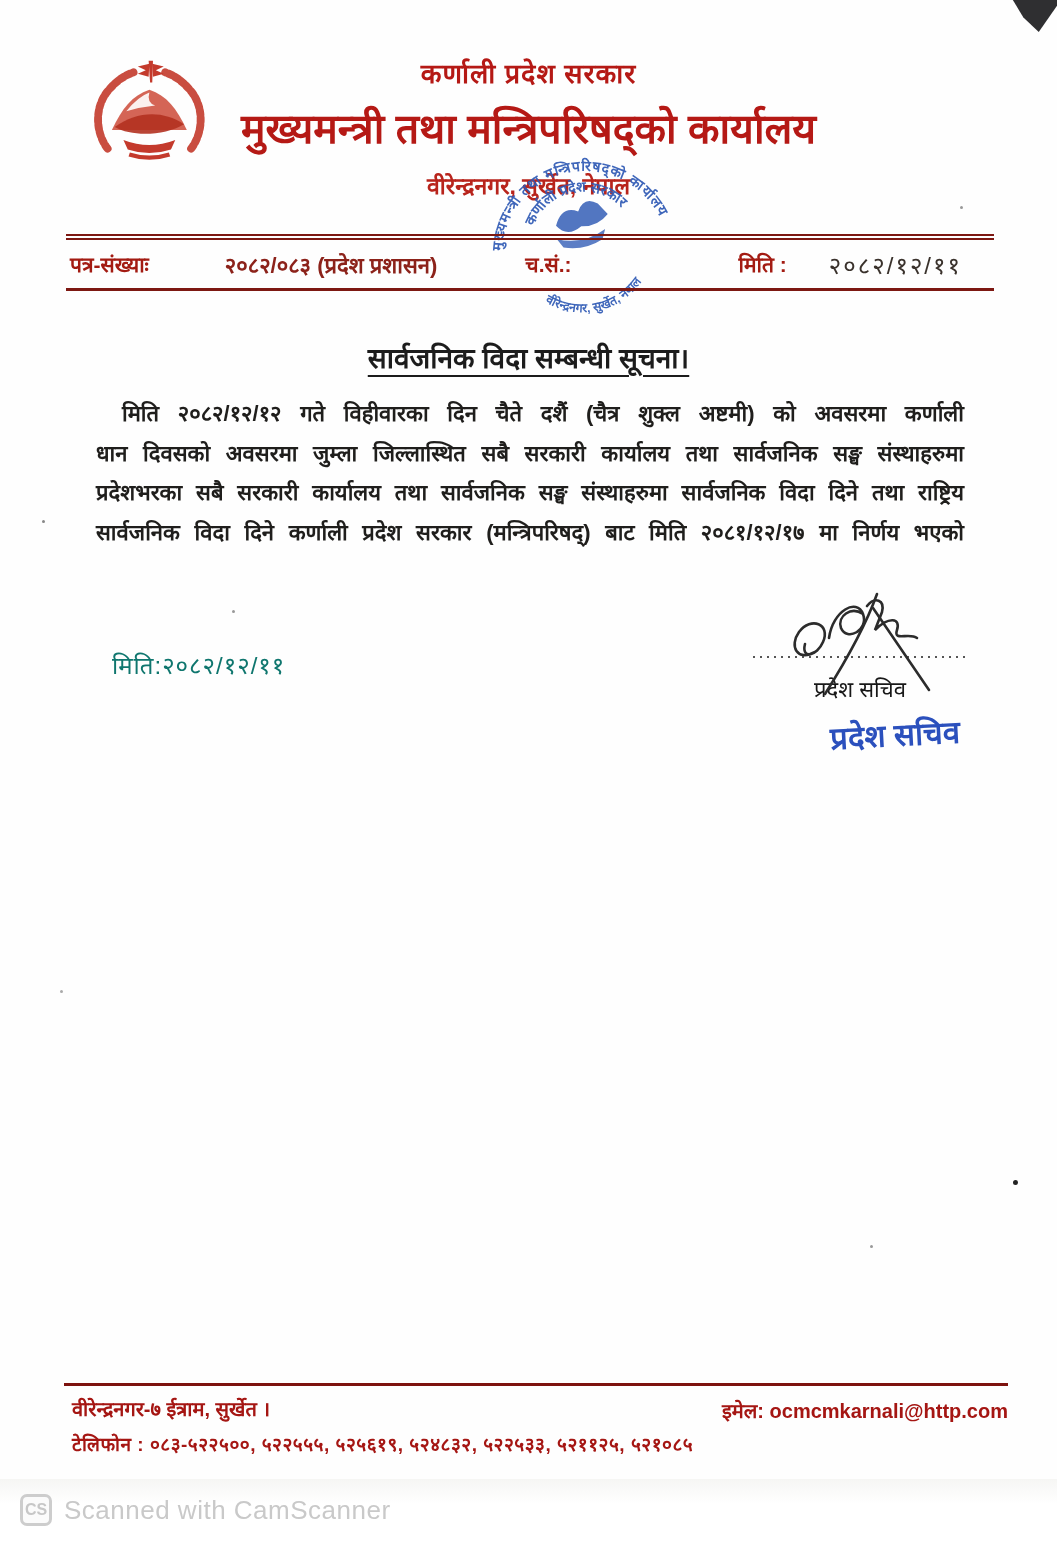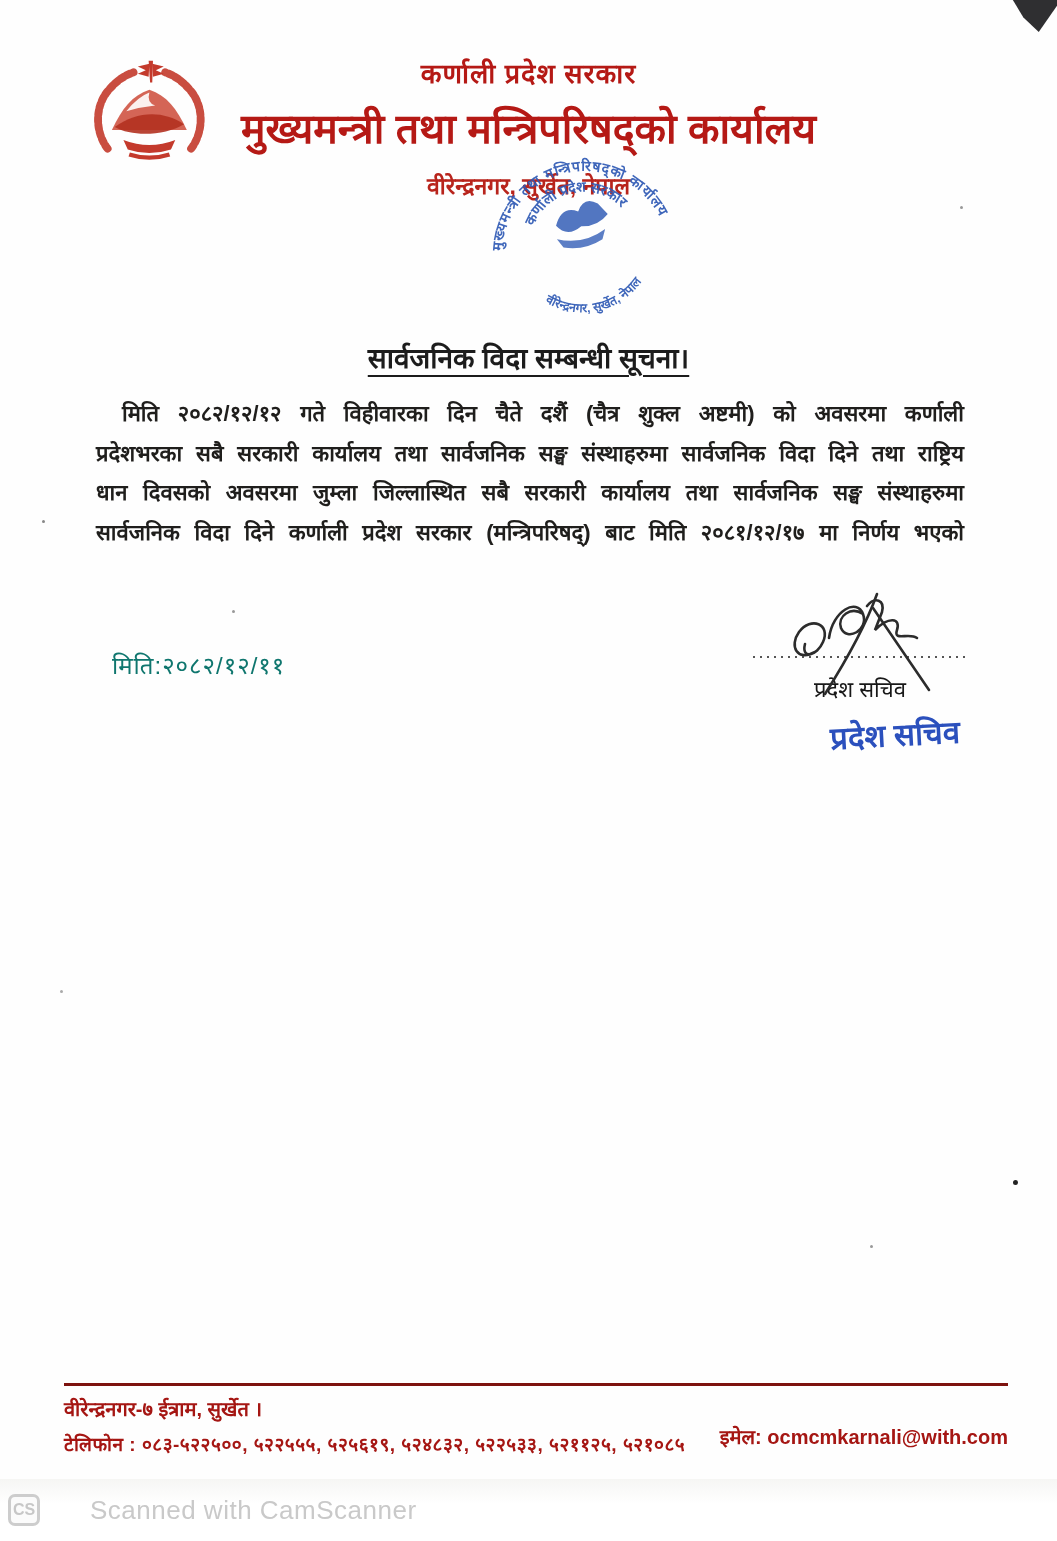--- a/index.html
+++ b/index.html
@@ -81,34 +81,34 @@
   .sig-role { margin-top: 10px; font-size: 22px; color: #181818; }
   .sig-stamp {
     margin-top: 10px; margin-left: 70px;
     font-size: 31px; font-weight: bold; color: #2b50bd;
     transform: rotate(-3deg); white-space: nowrap;
   }
 
   
   .footer { position: absolute; top: 1383px; left: 64px; width: 944px; }
   .footer-rule { height: 3px; background: #7d120e; margin-bottom: 9px; }
-  .footer-cols { display: flex; justify-content: space-between; align-items: flex-end; }
+  .footer-cols { display: flex; justify-content: space-between; align-items: flex-start; margin-left: 8px; }
   .f-left { color: #a51613; }
   .f-addr { font-size: 20px; font-weight: bold; }
   .f-phone { margin-top: 9px; font-size: 19px; font-weight: bold; letter-spacing: 0.5px; }
   .f-right { color: #a51613; padding-top: 2px; }
   .f-line { font-size: 20px; margin-bottom: 7px; }
   .f-lab { font-weight: bold; }
   .f-val { font-weight: bold; }
 
   
   .scan-bar {
     position: absolute; bottom: 0; left: 0; width: 100%; height: 62px;
     background: linear-gradient(180deg, #f6f6f4 0%, #ffffff 40%);
-    display: flex; align-items: center; padding-left: 8px; gap: 38px;
+    display: flex; align-items: center; padding-left: 20px;
   }
   .cs-icon {
     width: 32px; height: 32px; border: 3px solid #cdcdcd; border-radius: 7px;
     color: #c7c7c7; font-weight: bold; font-size: 16px;
     display: flex; align-items: center; justify-content: center;
     background: #fbfbfb;
   }
   .scan-text { margin-left: 12px; font-size: 26px; color: #c9c9c9; letter-spacing: 0.5px; }
 
   
@@ -164,29 +164,40 @@
         <textPath href="#arcInner" startOffset="50%" text-anchor="middle">कर्णाली प्रदेश सरकार</textPath>
       </text>
       <text font-size="13" font-weight="bold">
         <textPath href="#arcBottom" startOffset="50%" text-anchor="middle">वीरेन्द्रनगर, सुर्खेत, नेपाल</textPath>
       </text>
       <path d="M86 66 q10 -20 26 -10 q9 -15 22 -4 l8 13 q-13 11 -30 7 q-17 9 -26 -6z" opacity="0.9"></path>
       <path d="M84 80 q26 12 52 0 l-5 10 q-21 8 -42 0z" fill="#2f5ab5" opacity="0.85"></path>
     </g>
   </svg>
 
+  <div class="ref-bar">
+    <div class="rule-top"></div>
+    <div class="ref-row">
+      <span class="ref-label">पत्र-संख्याः</span>
+      <span class="ref-value letter-no-value">२०८२/०८३ (प्रदेश प्रशासन)</span>
+      <span class="ref-label dispatch-label">च.सं.:</span>
+      <span class="ref-label date-label">मिति :</span>
+      <span class="ref-value date-value">२०८२/१२/११</span>
+    </div>
+    <div class="rule-bottom"></div>
+  </div>
 
   <div class="notice-title">
     <span>सार्वजनिक विदा सम्बन्धी सूचना।</span>
   </div>
 
   <div class="body-text">
     <div class="body-line first">मिति २०८२/१२/१२ गते विहीवारका दिन चैते दशैं (चैत्र शुक्ल अष्टमी) को अवसरमा कर्णाली</div>
+    <div class="body-line">धान दिवसको अवसरमा जुम्ला जिल्लास्थित सबै सरकारी कार्यालय तथा सार्वजनिक सङ्घ संस्थाहरुमा</div>
     <div class="body-line">प्रदेशभरका सबै सरकारी कार्यालय तथा सार्वजनिक सङ्घ संस्थाहरुमा सार्वजनिक विदा दिने तथा राष्ट्रिय</div>
-    <div class="body-line">धान दिवसको अवसरमा जुम्ला जिल्लास्थित सबै सरकारी कार्यालय तथा सार्वजनिक सङ्घ संस्थाहरुमा</div>
     <div class="body-line">सार्वजनिक विदा दिने कर्णाली प्रदेश सरकार (मन्त्रिपरिषद्) बाट मिति २०८१/१२/१७ मा निर्णय भएको</div>
   </div>
 
   <div class="date-line">मिति:२०८२/१२/११</div>
 
   <div class="sign-block">
     <svg class="sig-squiggle" viewBox="0 0 175 120" aria-hidden="true">
       <g fill="none" stroke="#2c2c2c" stroke-width="2.6" stroke-linecap="round">
         <path d="M38 66 C 20 76 12 60 22 46 C 34 30 54 38 46 56 C 40 70 24 74 28 58"></path>
         <path d="M52 52 C 56 24 80 12 86 28 C 92 44 70 56 64 42 C 60 30 74 20 86 28"></path>
@@ -206,21 +217,21 @@
       <div class="f-left">
         <div class="f-addr">वीरेन्द्रनगर-७ ईत्राम, सुर्खेत ।</div>
         <div class="f-phone">
           <span class="f-lab">टेलिफोन :</span>
           <span>०८३-५२२५००, ५२२५५५, ५२५६१९, ५२४८३२, ५२२५३३, ५२११२५, ५२१०८५</span>
         </div>
       </div>
       <div class="f-right">
         <div class="f-line">
           <span class="f-lab">इमेल:</span>
-          <span class="f-val">ocmcmkarnali@with.com</span>
+          <span class="f-val">ocmcmkarnali@http.com</span>
         </div>
       </div>
     </div>
   </div>
 
   <div class="scan-bar">
     <div class="cs-icon">CS</div>
     <div class="scan-text">Scanned with CamScanner</div>
   </div>
 

